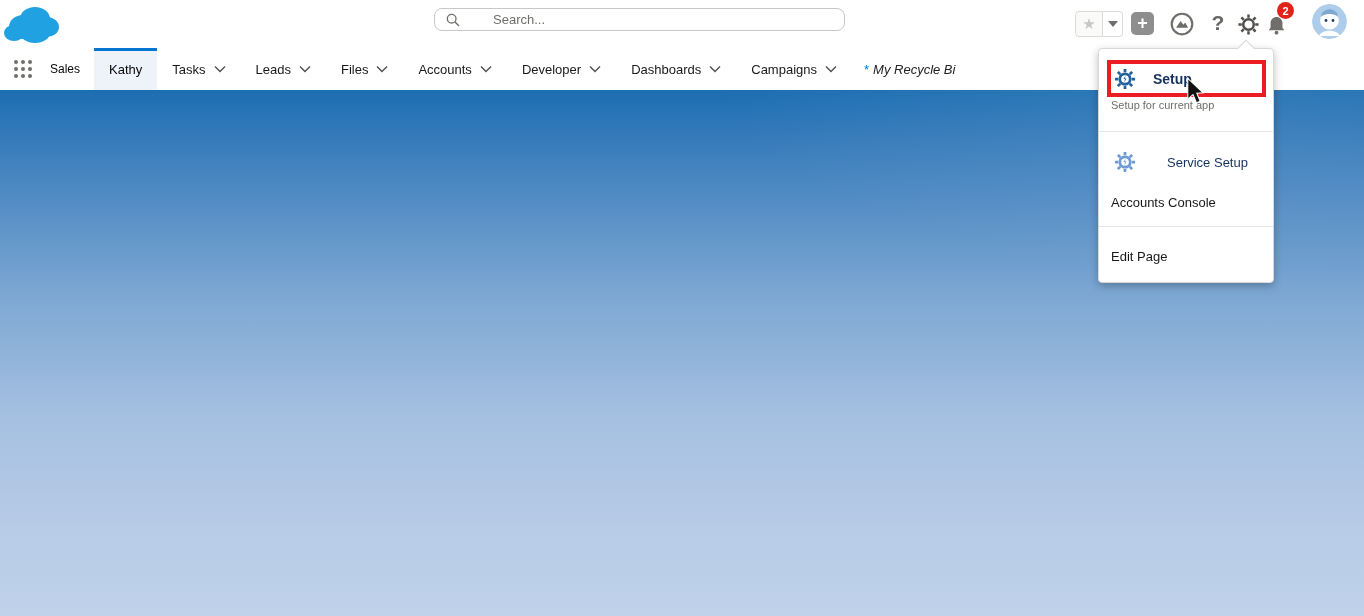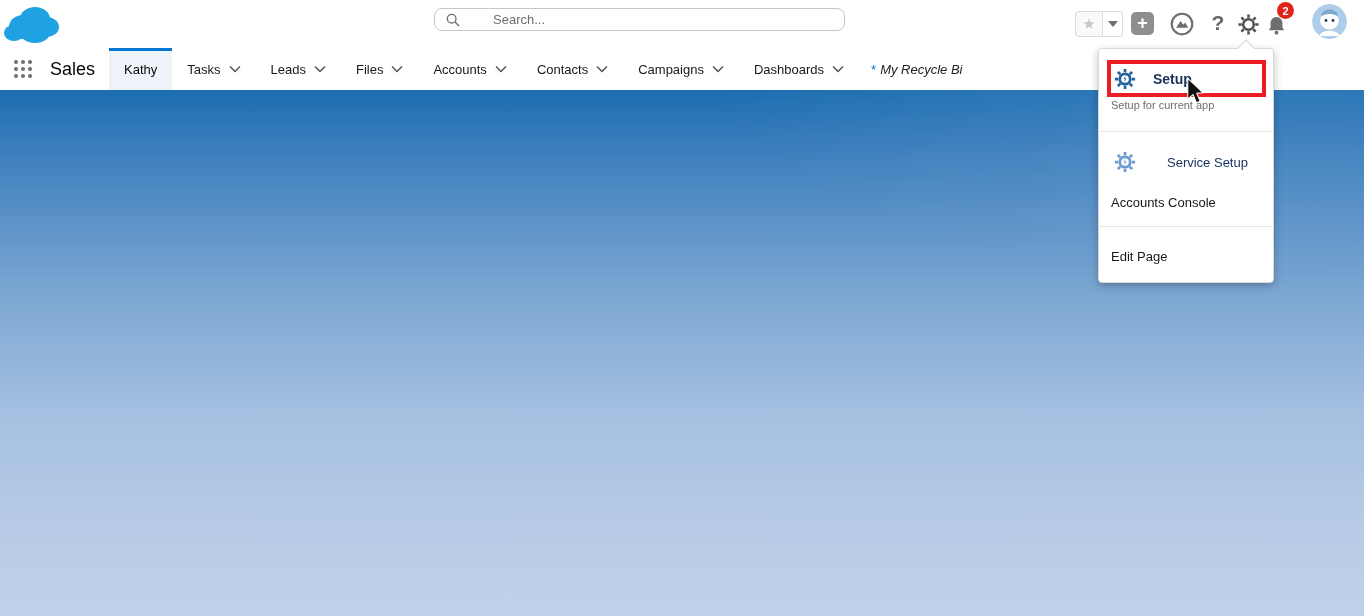--- a/index.html
+++ b/index.html
@@ -20,21 +20,21 @@
   .caret-down { width:0; height:0; border-left:5px solid transparent; border-right:5px solid transparent; border-top:6px solid #706e6b; }
   .plus-btn { left:1131px; top:12px; width:23px; height:23px; background:#8e8e8e; border-radius:5px; color:#fff; font-size:18px; font-weight:bold; line-height:21px; }
   .help-q { left:1206px; top:9px; width:24px; height:28px; color:#696663; font-size:21px; font-weight:bold; }
   .badge { position:absolute; left:1277px; top:2px; min-width:17px; height:17px; background:#e2231a; border-radius:9px; color:#fff; font-size:11px; font-weight:bold; display:flex; align-items:center; justify-content:center; z-index:12; }
   .avatar { position:absolute; left:1312px; top:4px; width:35px; height:35px; border-radius:50%; overflow:hidden; cursor:pointer; }
 
   
   .navbar { position:absolute; left:0; top:48px; width:1364px; height:42px; background:#fff; z-index:10; display:flex; align-items:stretch; }
   .waffle { width:18px; height:18px; display:grid; grid-template-columns:repeat(3,1fr); gap:3px; margin:12px 0 0 14px; cursor:pointer; }
   .waffle span { width:4px; height:4px; border-radius:50%; background:#706e6b; }
-  .app-name { font-size:18px; color:#080707; line-height:42px; margin-left:18px; margin-right:14px; cursor:pointer; }
+  .app-name { font-size:12px; color:#080707; line-height:42px; margin-left:18px; margin-right:14px; cursor:pointer; }
   .tab { display:flex; align-items:center; padding:0 15px; font-size:13px; color:#181818; cursor:pointer; white-space:nowrap; }
   .tab .chev { margin-left:8px; }
   .tab.active { background:#eef2f9; box-shadow:inset 0 3px 0 #0176d3; color:#080707; }
   .temp-tab { display:flex; align-items:center; padding:0 12px; font-size:13px; cursor:pointer; white-space:nowrap; }
   .temp-tab .star { color:#0176d3; margin-right:4px; font-style:normal; }
   .temp-tab .lbl { font-style:italic; color:#222; }
   .nav-more { position:absolute; left:1256px; top:48px; height:42px; display:flex; align-items:center; font-size:13px; color:#181818; cursor:pointer; z-index:9; }
   .nav-more .caret-down { margin-left:10px; border-top-color:#514f4d; }
   .nav-pencil { position:absolute; left:1332px; top:59px; cursor:pointer; z-index:9; }
 
@@ -222,37 +222,37 @@
     </div>
   <div class="tab">
       <span>Accounts</span>
       <span class="chev">
         <svg width="12" height="8" viewBox="0 0 12 8">
           <path d="M1 1.5L6 6.5L11 1.5" stroke="#514f4d" stroke-width="1.4" fill="none"></path>
         </svg>
       </span>
     </div>
   <div class="tab">
-      <span>Contacts</span>
+      <span>Developer</span>
       <span class="chev">
         <svg width="12" height="8" viewBox="0 0 12 8">
           <path d="M1 1.5L6 6.5L11 1.5" stroke="#514f4d" stroke-width="1.4" fill="none"></path>
         </svg>
       </span>
     </div>
   <div class="tab">
-      <span>Campaigns</span>
+      <span>Dashboards</span>
       <span class="chev">
         <svg width="12" height="8" viewBox="0 0 12 8">
           <path d="M1 1.5L6 6.5L11 1.5" stroke="#514f4d" stroke-width="1.4" fill="none"></path>
         </svg>
       </span>
     </div>
   <div class="tab">
-      <span>Dashboards</span>
+      <span>Campaigns</span>
       <span class="chev">
         <svg width="12" height="8" viewBox="0 0 12 8">
           <path d="M1 1.5L6 6.5L11 1.5" stroke="#514f4d" stroke-width="1.4" fill="none"></path>
         </svg>
       </span>
     </div>
   <div class="temp-tab">
       <span class="star">*</span>
       <span class="lbl">My Recycle Bi</span>
     </div>

